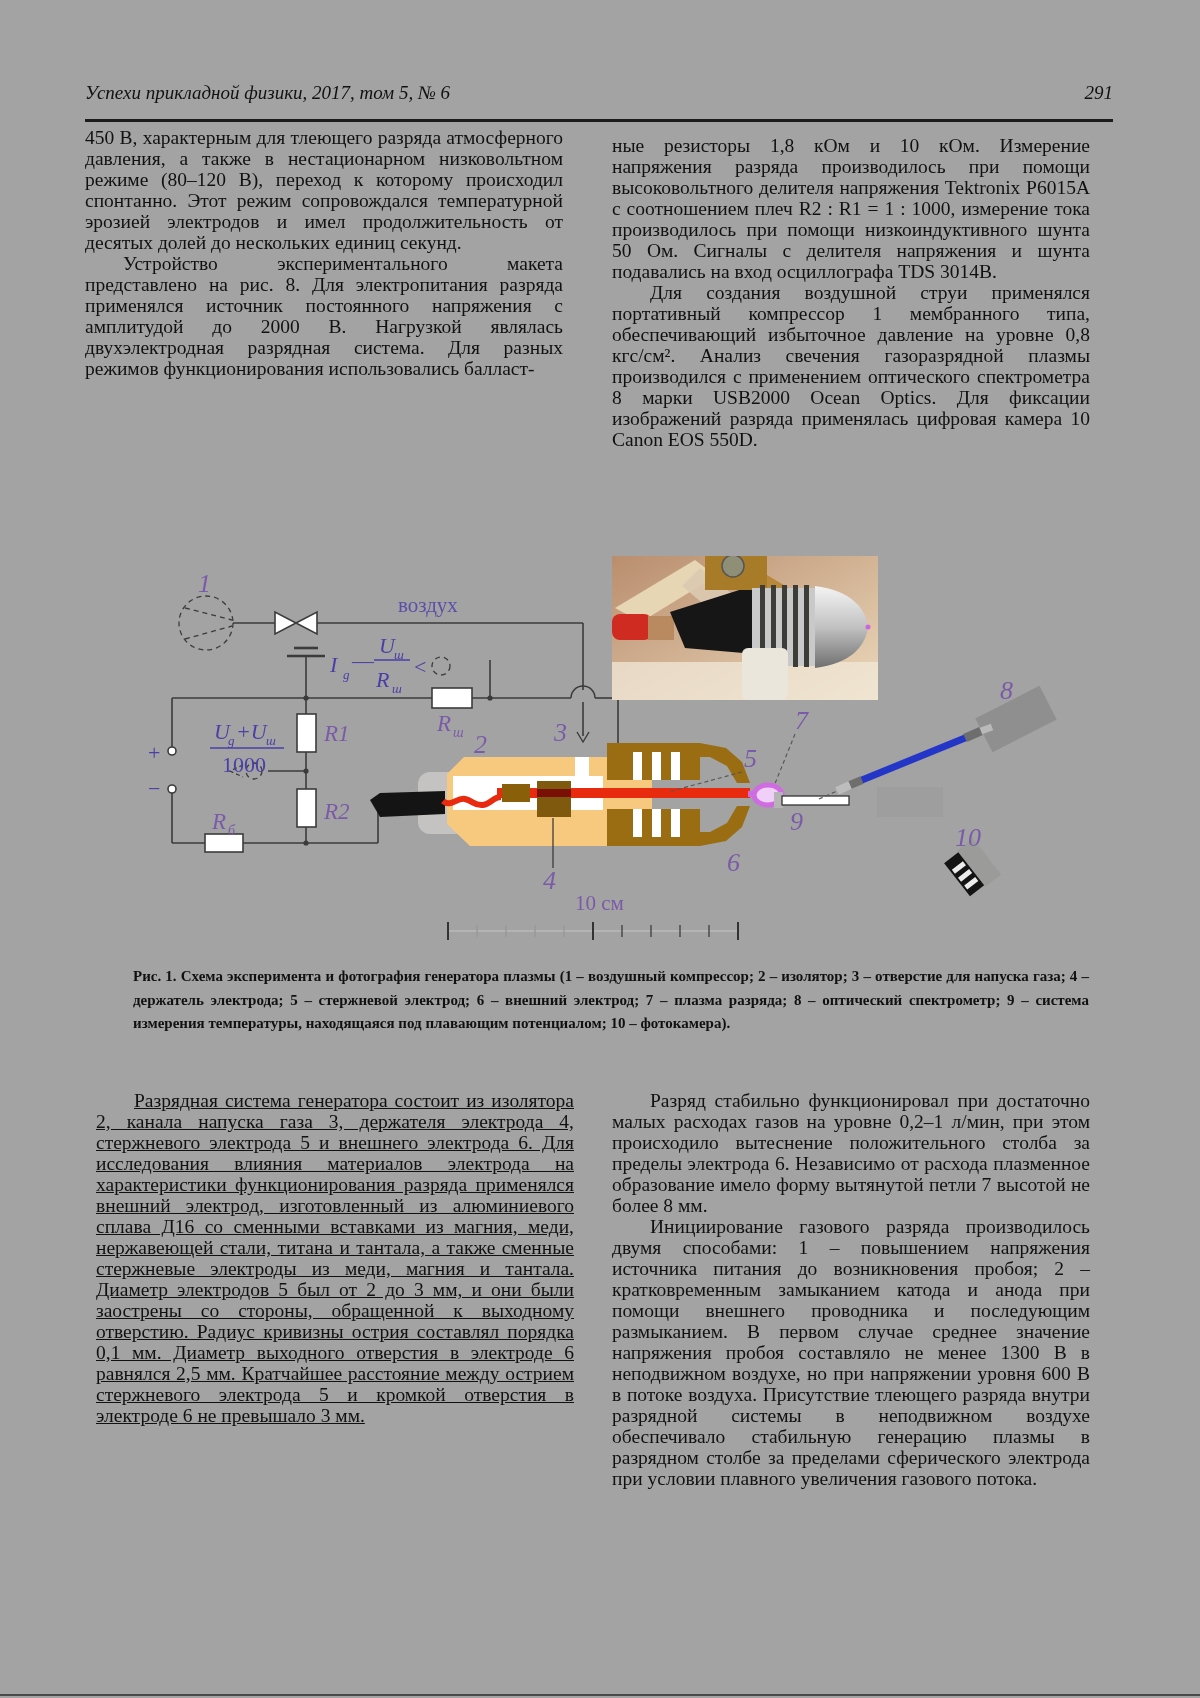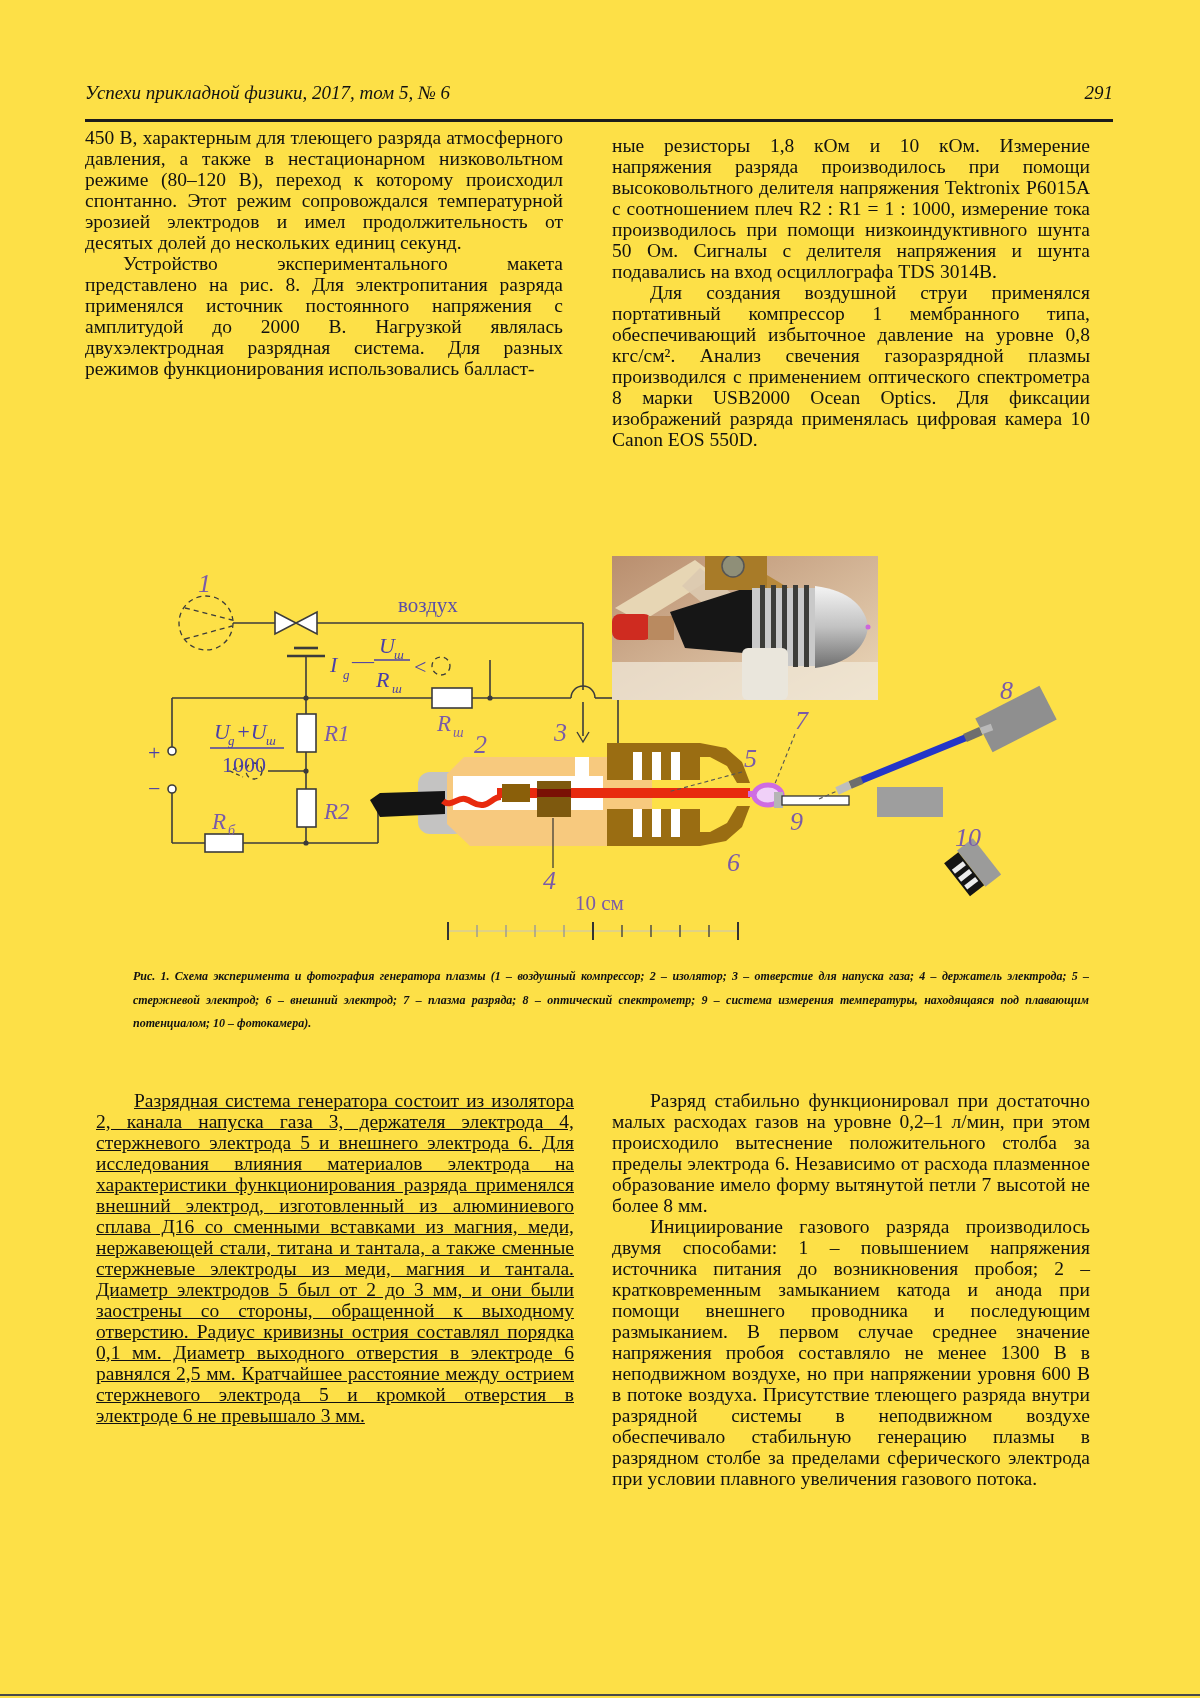--- a/index.html
+++ b/index.html
@@ -1,30 +1,30 @@
 <!DOCTYPE html>
 <html><head>
 <meta charset="utf-8">
 <style>
   html,body{margin:0;padding:0;background:#fff;}
-  .page{position:relative;width:1200px;height:1698px;background:#fde047;overflow:hidden;
+  .page{position:relative;width:1200px;height:1698px;background:#a3a3a3;overflow:hidden;
         font-family:"Liberation Serif",serif;color:#111;}
   .hdr{position:absolute;left:85px;top:82px;width:1028px;display:flex;justify-content:space-between;
        font-style:italic;font-size:19px;}
   .rule{position:absolute;left:85px;top:119px;width:1028px;height:3px;background:#1c1c1c;}
   .col{position:absolute;width:478px;font-size:19.5px;line-height:21px;}
   .col p{margin:0;text-align:justify;text-indent:38px;}
   .col p.noind{text-indent:0;}
   .colLT{left:85px;top:127px;}
   .colRT{left:612px;top:127px;margin-top:8px;}
   .colLB{left:96px;top:1090px;text-decoration:underline;}
   .colRB{left:612px;top:1090px;}
   h3.sec{margin:19px 0 21px 0;text-align:center;font-size:20px;font-weight:bold;}
-  .caption{position:absolute;left:133px;top:965px;width:956px;font-weight:bold;font-style:italic;
-           font-size:12px;line-height:23.5px;text-align:justify;}
+  .caption{position:absolute;left:133px;top:965px;width:956px;font-weight:bold;
+           font-size:15px;line-height:23.5px;text-align:justify;}
   .figsvg{position:absolute;left:0;top:0;width:1200px;height:1698px;}
   .botline{position:absolute;left:0;top:1694px;width:1200px;height:2px;background:#4a4a4a;}
   
   .wire{fill:none;stroke:#3b3b3b;stroke-width:1.6;}
   .wired{fill:none;stroke:#3b3b3b;stroke-width:1.3;stroke-dasharray:5 4;}
   .lead{fill:none;stroke:#555;stroke-width:1.1;stroke-dasharray:4 3;}
   .comp{fill:#fff;stroke:#3b3b3b;stroke-width:1.6;}
   .dot{fill:#3b3b3b;}
   .flab{font:italic 26px "Liberation Serif",serif;fill:#7a5ba8;}
   .rlab{font:italic 23px "Liberation Serif",serif;fill:#7a5ba8;}

